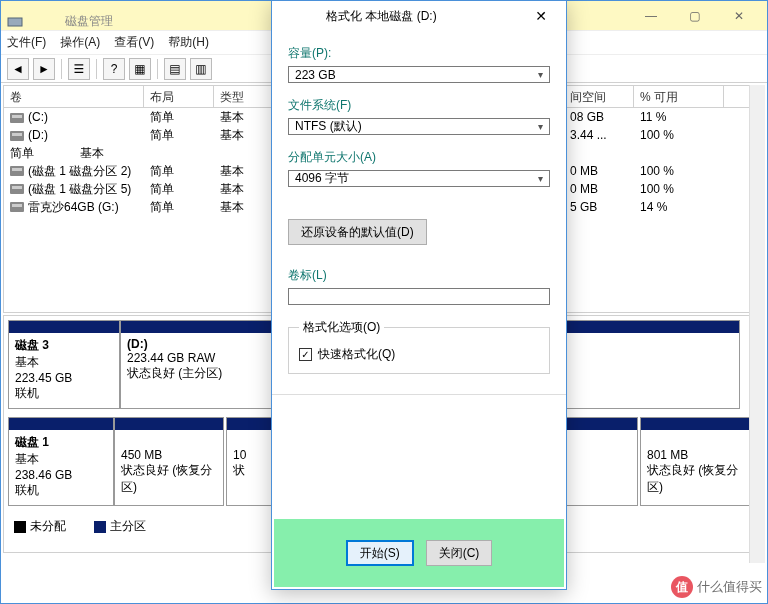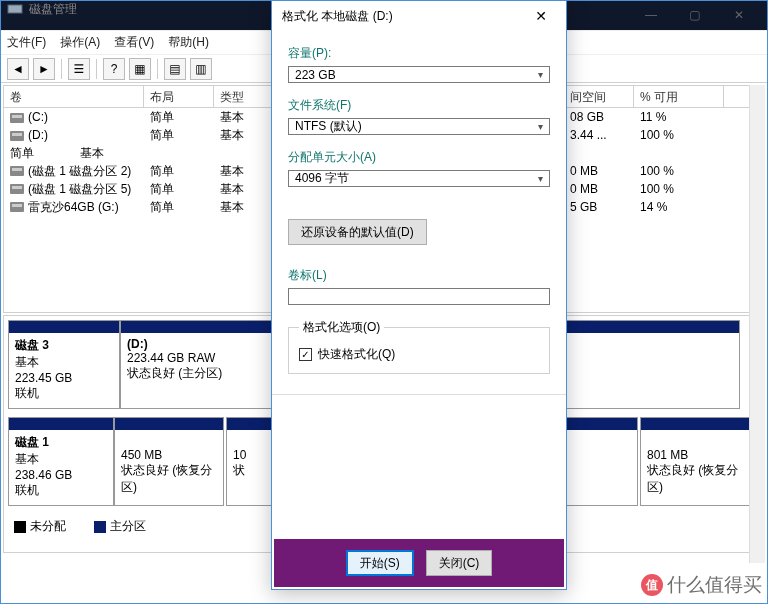--- a/index.html
+++ b/index.html
@@ -1,20 +1,20 @@
 <!DOCTYPE html>
 <html><head>
 <meta charset="utf-8">
 <style>
 * { box-sizing: border-box; margin: 0; padding: 0; font-family: "Microsoft YaHei", "Segoe UI", sans-serif; font-size: 12px; }
 body { background: #fff; width: 768px; height: 604px; overflow: hidden; position: relative; }
 
 
 .mainwin { position: absolute; left: 0; top: 0; width: 768px; height: 604px; border: 1px solid #4a90d9; background: #fff; }
-.titlebar { height: 30px; background: #0f172a; display: flex; align-items: flex-start; padding: 0 6px; border-bottom: 1px solid #eee; }
+.titlebar { height: 30px; background: #fef9c3; display: flex; align-items: flex-end; padding: 0 6px; border-bottom: 1px solid #eee; gap: 36px; }
 .titlebar .icon { width: 16px; height: 16px; margin-right: 6px; }
 .titlebar .title { flex: 1; color: #888; }
 .winbtns { display: flex; }
 .winbtns div { width: 44px; height: 28px; display: flex; align-items: center; justify-content: center; color: #666; }
 .menubar { height: 24px; display: flex; align-items: center; padding: 0 6px; gap: 14px; border-bottom: 1px solid #eee; }
 .menubar span { color: #222; }
 .toolbar { height: 28px; display: flex; align-items: center; padding: 0 6px; gap: 4px; border-bottom: 1px solid #d0d0d0; }
 .tbtn { width: 22px; height: 22px; border: 1px solid #bbb; background: #f5f5f5; display: flex; align-items: center; justify-content: center; }
 .tsep { width: 1px; height: 20px; background: #ccc; margin: 0 2px; }
 
@@ -36,38 +36,38 @@
 .disk-parts { flex: 1; display: flex; gap: 2px; }
 .part { border: 1px solid #999; padding: 4px 6px; background: #fff; min-width: 60px; overflow: hidden; }
 .part .pbar { height: 12px; background: #091f6b; margin: -4px -6px 4px -6px; }
 .legend { display: flex; gap: 28px; padding: 4px 6px; align-items: center; }
 .lg { display: flex; align-items: center; gap: 4px; }
 .lg .sw { width: 12px; height: 12px; }
 
 
 .dialog { position: absolute; left: 271px; top: 0; width: 296px; height: 590px; background: #fff; border: 1px solid #4a90d9; box-shadow: 0 4px 20px rgba(0,0,0,0.25); display: flex; flex-direction: column; }
 .dlg-title { height: 30px; display: flex; align-items: center; padding: 0 10px; }
-.dlg-title .t { flex: 1; }
+.dlg-title .t { flex: 1; margin-left: 44px; }
 .dlg-close { width: 30px; text-align: center; font-size: 14px; }
 .dlg-body { flex: 1; padding: 14px 16px; }
 .dlg-body label { display: block; margin-bottom: 4px; color: #0f766e; }
 .dlg-sel, .dlg-inp { width: 100%; height: 17px; border: 1px solid #7a7a7a; background: #fff; padding: 0 6px; margin-bottom: 14px; display: flex; align-items: center; justify-content: space-between; }
 .dlg-sel .arrow { font-size: 10px; color: #555; }
 .dlg-btn { height: 26px; padding: 0 12px; border: 1px solid #adadad; background: #e1e1e1; display: inline-flex; align-items: center; }
 .dlg-btn.primary { border: 2px solid #0078d7; background: #e5f1fb; }
 fieldset { border: 1px solid #d0d0d0; padding: 10px; margin-top: 6px; }
 fieldset legend { padding: 0 4px; }
 .chk { display: flex; align-items: center; gap: 6px; }
 .chk .box { width: 13px; height: 13px; border: 1px solid #333; display: flex; align-items: center; justify-content: center; font-size: 10px; }
-.dlg-foot { height: 48px; border-top: 0; display: flex; align-items: center; justify-content: center; gap: 12px; background: #701a75; margin: 0 2px 2px 2px; }
+.dlg-foot { height: 68px; border-top: 0; display: flex; align-items: center; justify-content: center; gap: 12px; background: #86efac; margin: 0 2px 2px 2px; }
 hr.sep { border: none; border-top: 1px solid #ddd; margin: 20px -16px 0 -16px; }
 
 .watermark { position: absolute; right: 6px; bottom: 6px; display: flex; align-items: center; gap: 4px; opacity: 0.85; }
 .watermark .c { width: 22px; height: 22px; border-radius: 50%; background: #e63946; color: #fff; display: flex; align-items: center; justify-content: center; font-weight: bold; }
-.watermark .t { color: #555; font-size: 19px; }
+.watermark .t { color: #555; font-size: 13px; }
 .scroll-area { position: absolute; right: 2px; top: 84px; bottom: 40px; width: 16px; background: #f0f0f0; border-left: 1px solid #ddd; }
 </style>
 </head>
 <body>
 
 <div class="mainwin">
   <div class="titlebar">
     <span class="icon"><svg width="16" height="16">
           <rect x="1" y="4" width="14" height="8" fill="#9ab" stroke="#567"></rect>
         </svg></span>

